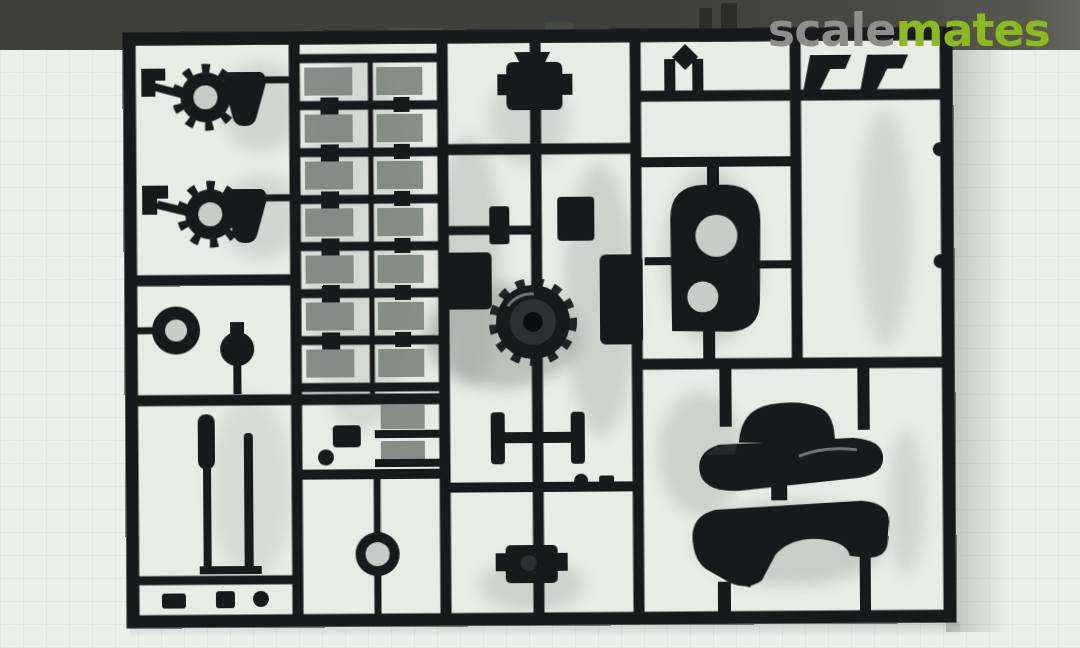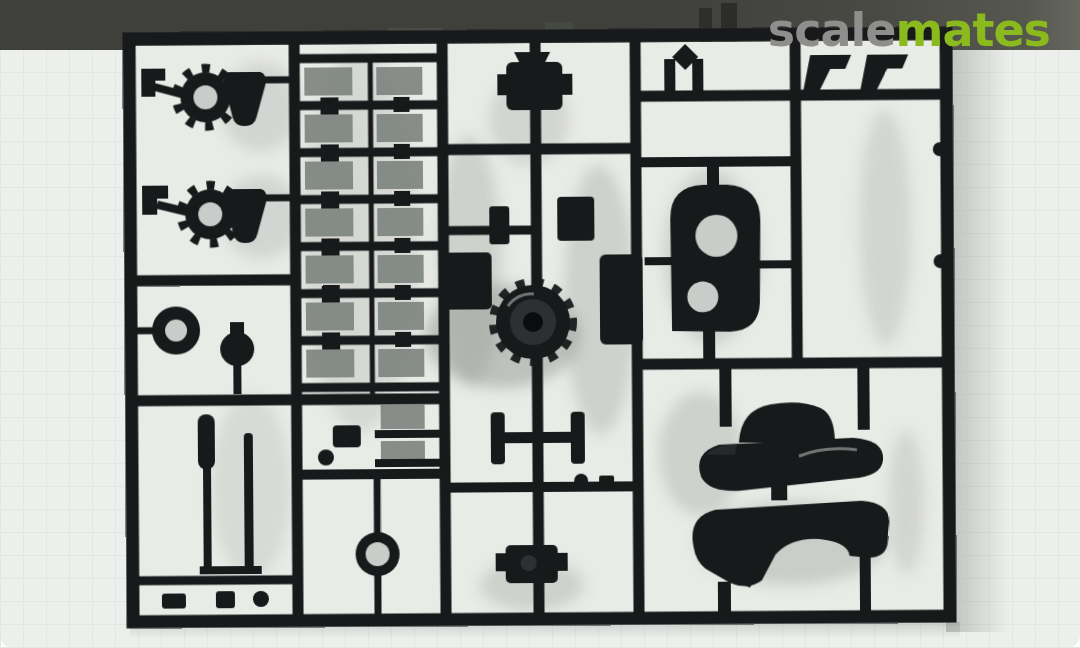--- a/index.html
+++ b/index.html
@@ -1,17 +1,17 @@
 <!DOCTYPE html>
 <html style="--band: #3f403c; --mat: #edefec; --matgrid: #e2e7e4; --cell: #e9ebe7; --plastic: #17191b; --plastichi: #2d3033; --hole: #c9ccc8; --shadow: #8f958f; --wmgray: #8e8f8c; --wmgreen: #8aba1e;"><head>
 <meta charset="utf-8">
 <style>
   html,body{margin:0;padding:0;width:1080px;height:648px;overflow:hidden;
     font-family:"DejaVu Sans","Liberation Sans",sans-serif;}
-  .stage{position:relative;width:1080px;height:648px;background:var(--mat,#edefec);border-radius:13px;}
+  .stage{position:relative;width:1080px;height:648px;background:var(--mat,#edefec);}
   .mat-grid{position:absolute;inset:0;
     background-image:
       repeating-linear-gradient(0deg,  var(--matgrid,#e2e7e4) 0 1px, transparent 1px 23px),
       repeating-linear-gradient(90deg, var(--matgrid,#e2e7e4) 0 1px, transparent 1px 23px);}
   .topband{position:absolute;top:0;left:0;width:1080px;height:50px;
     background:linear-gradient(90deg,var(--band,#3f403c) 0 60%,#484943 80%,#56574f 95%,#66675f 100%);}
   .shadow-right{position:absolute;top:50px;left:946px;width:64px;height:582px;
     background:linear-gradient(90deg,rgba(122,128,122,.42),rgba(122,128,122,0));}
   .shadow-bottom{position:absolute;top:622px;left:130px;width:830px;height:16px;
     background:linear-gradient(180deg,rgba(122,128,122,.30),rgba(122,128,122,0));}

